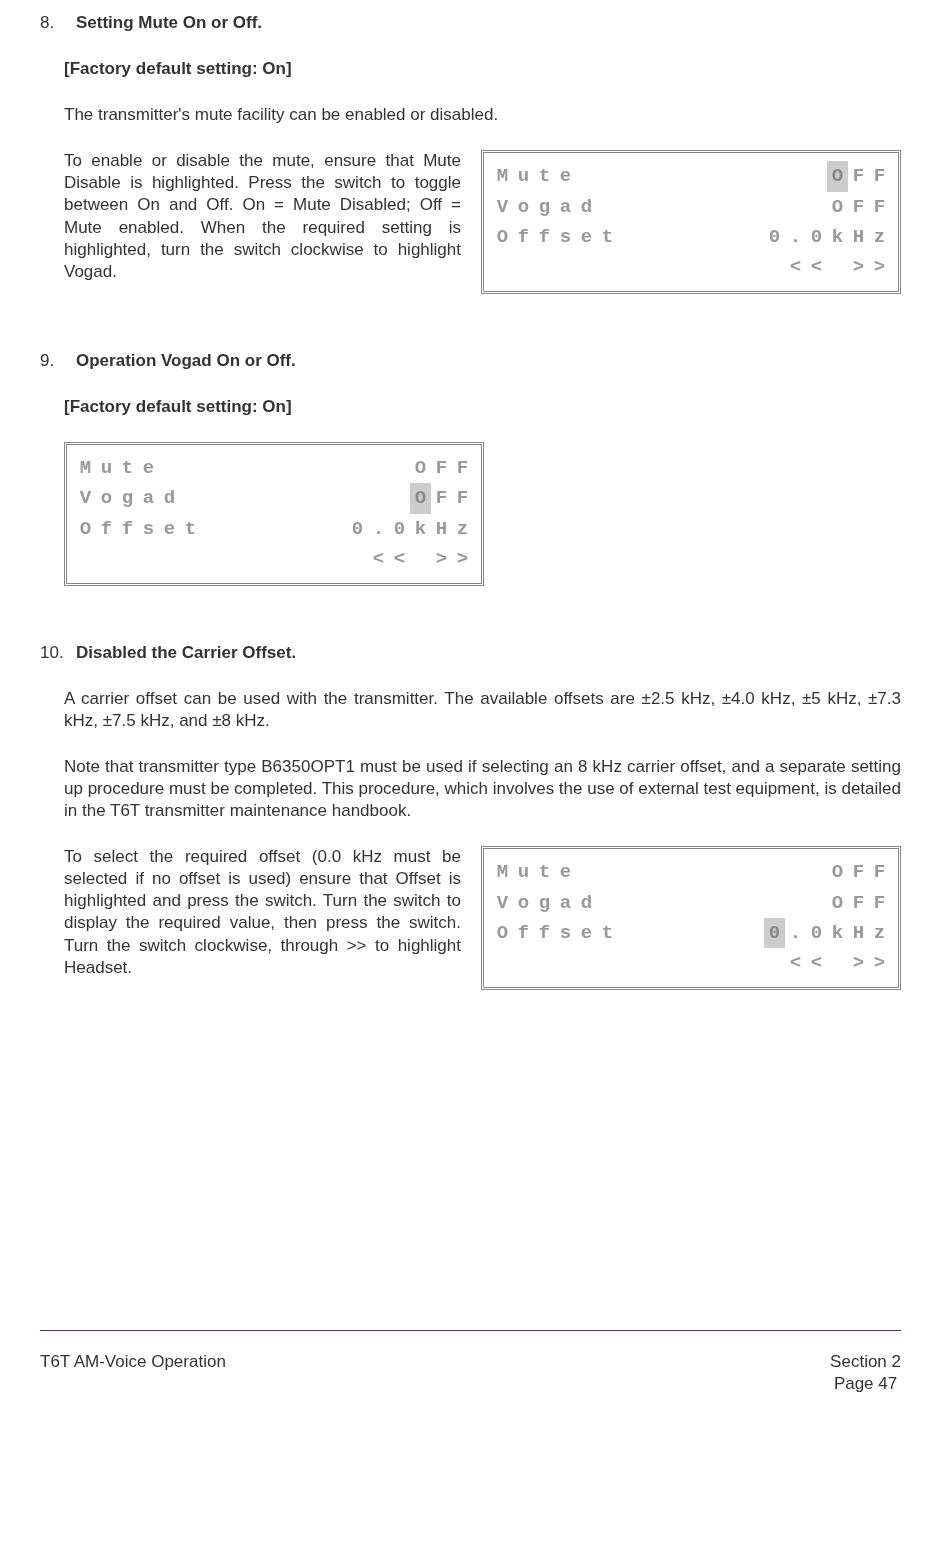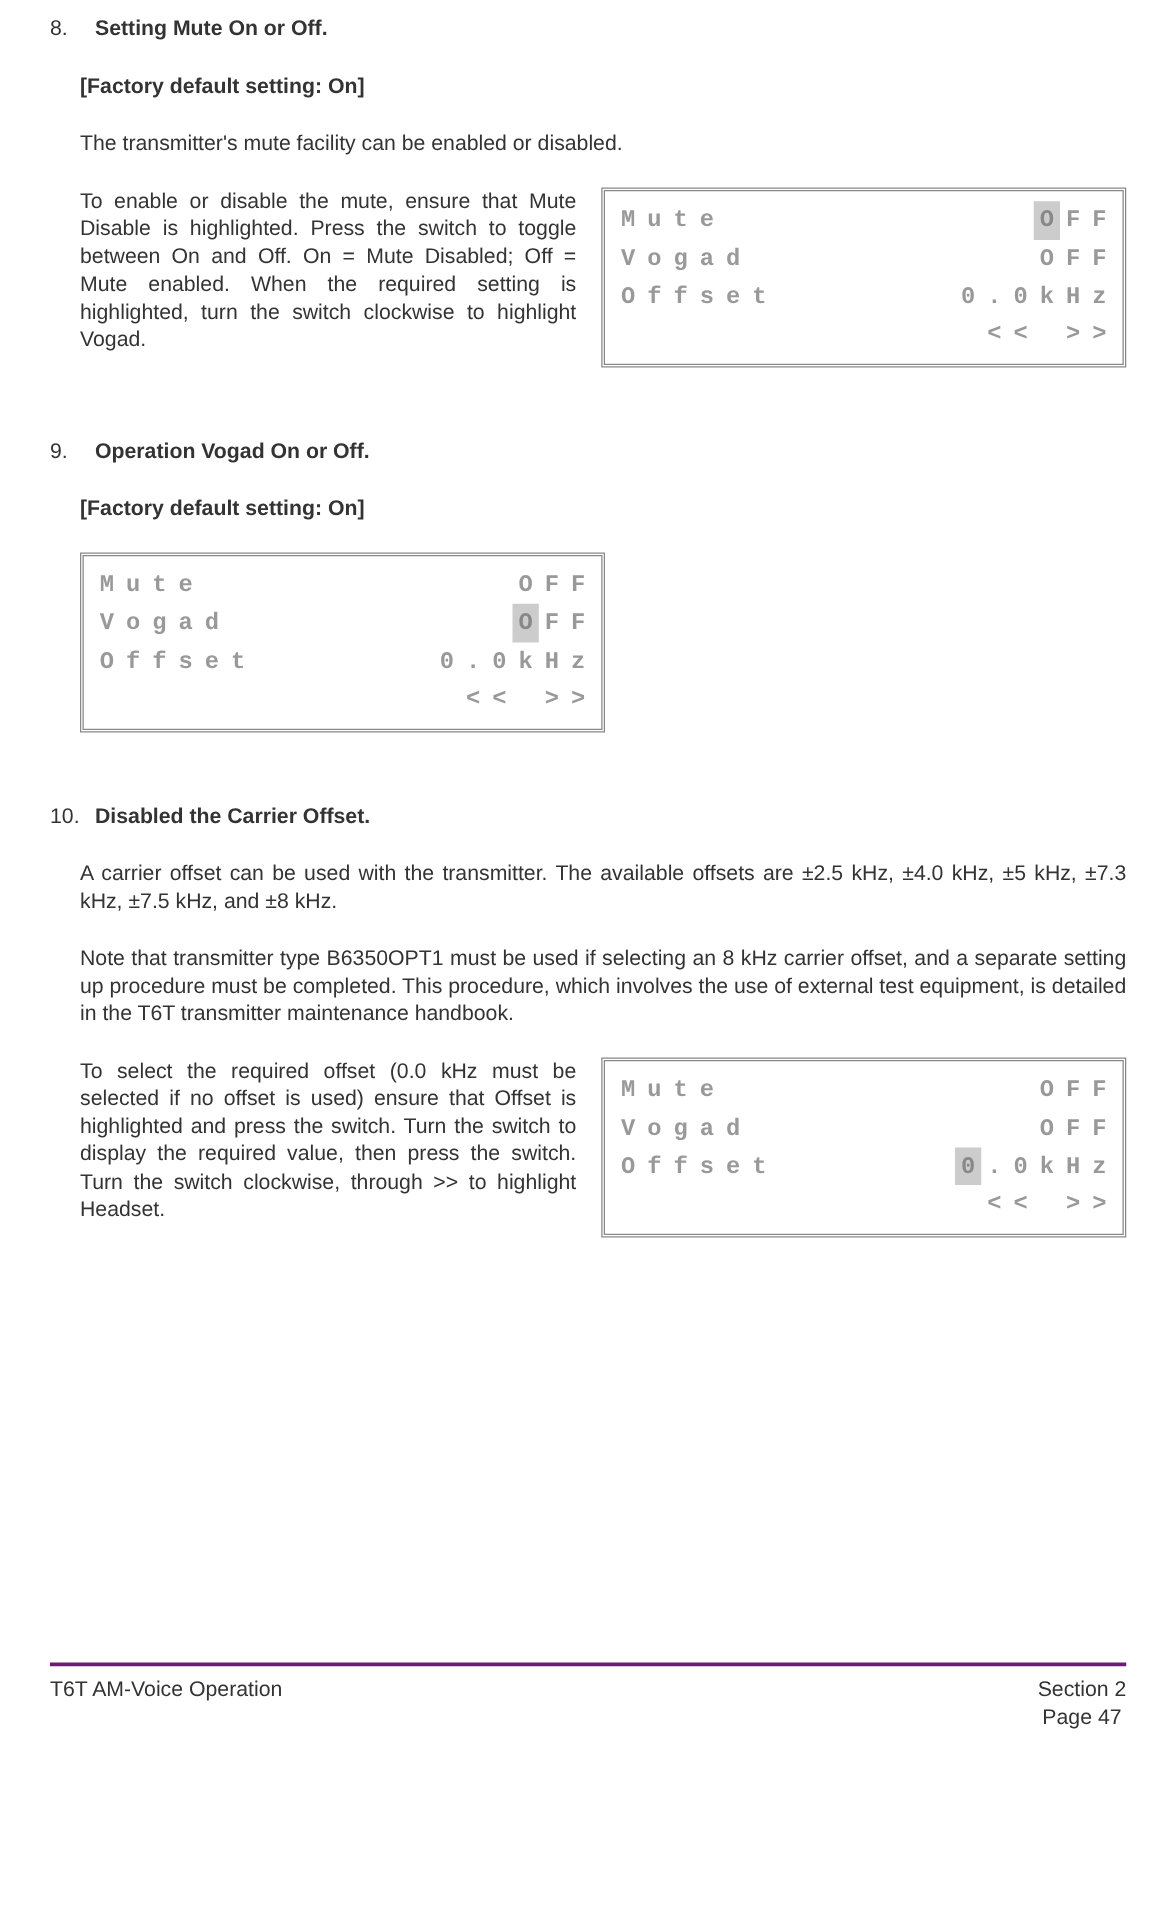--- a/index.html
+++ b/index.html
@@ -72,22 +72,22 @@
   display: inline-block;
   width: 21px;
   text-align: center;
   letter-spacing: 0;
 }
 .hl {
   background: #ccc;
   color: #888;
 }
 .footer {
-  border-top: 3px solid #701a75;
-  padding-top: 8px;
+  border-top: 1px solid #701a75;
+  padding-top: 20px;
   display: flex;
   justify-content: space-between;
   margin-top: 340px;
 }
 .footer-right {
   text-align: center;
 }
 </style>
 </head>
 <body>

